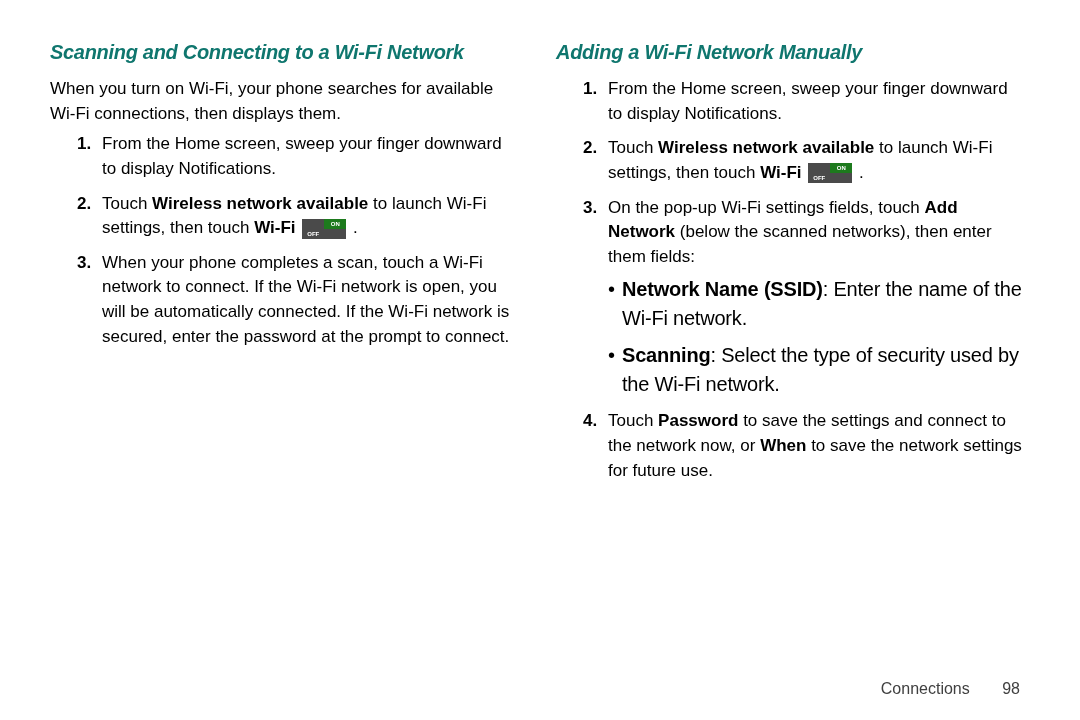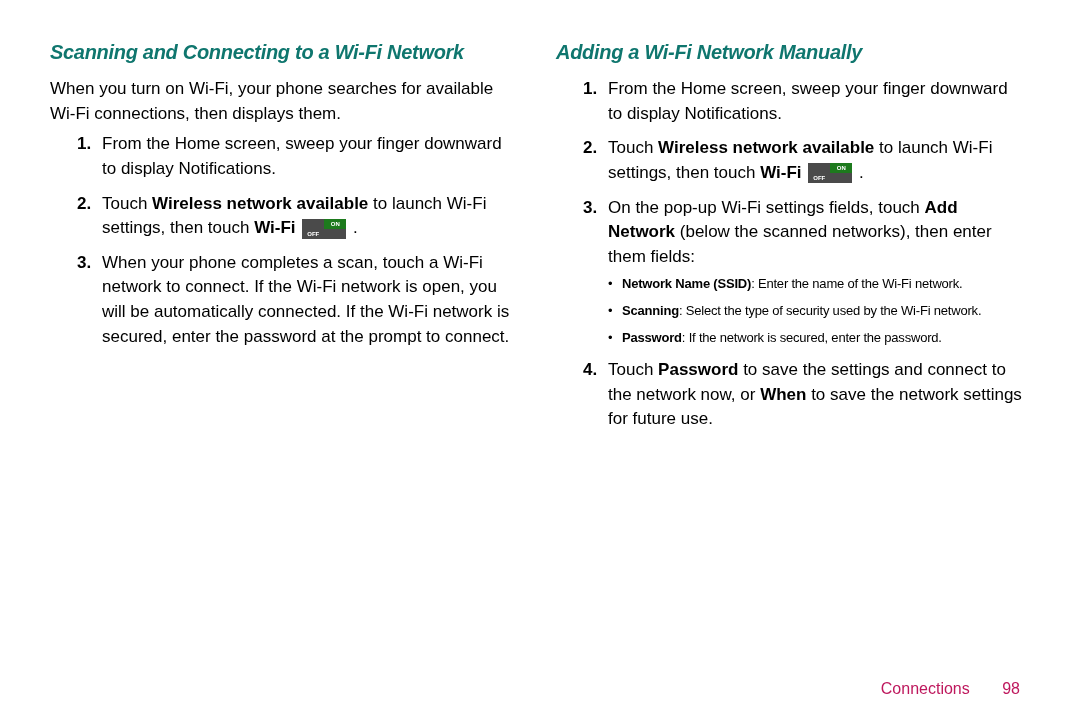--- a/index.html
+++ b/index.html
@@ -46,21 +46,21 @@
   ol li::marker {
     font-weight: 700;
   }
   ul.bullets {
     list-style: none;
     margin: 6px 0 6px 0;
     padding-left: 0;
   }
   ul.bullets li {
     margin: 0 0 8px 0;
-    font-size: 13px;
+    font-size: 20px;
     position: relative;
     padding-left: 14px;
     letter-spacing: -0.2px;
   }
   ul.bullets li::before {
     content: "•";
     position: absolute;
     left: 0;
     top: 0;
   }
@@ -89,21 +89,21 @@
     position: absolute;
     bottom: 0; left: 0;
     width: 22px; height: 10px;
     text-align: center;
   }
   .footer {
     position: absolute;
     bottom: 22px;
     right: 60px;
     font-size: 16px;
-    color: #be185d;
+    color: #404040;
   }
   .footer .sec {
     margin-right: 28px;
   }
 </style>
 </head>
 <body>
 
 <div class="page">
 
@@ -132,21 +132,20 @@
         <span class="toggle-icon">
           <span class="on">ON</span>
           <span class="off">OFF</span>
         </span><span> .</span>
       </li>
       <li>
         <span>On the pop-up Wi-Fi settings fields, touch </span><span class="b">Add Network</span><span> (below the scanned networks), then enter them fields:</span>
         <ul class="bullets">
           <li><span class="b">Network Name (SSID)</span><span>: Enter the name of the Wi-Fi network.</span></li>
           <li><span class="b">Scanning</span><span>: Select the type of security used by the Wi-Fi network.</span></li>
-          <li><span class="b">Password</span><span>: If the network is secured, enter the password.</span></li>
         </ul>
       </li>
       <li>
         <span>Touch </span><span class="b">Password</span><span> to save the settings and connect to the network now, or </span><span class="b">When</span><span> to save the network settings for future use.</span>
       </li>
     </ol>
   </div>
 
 </div>
 

